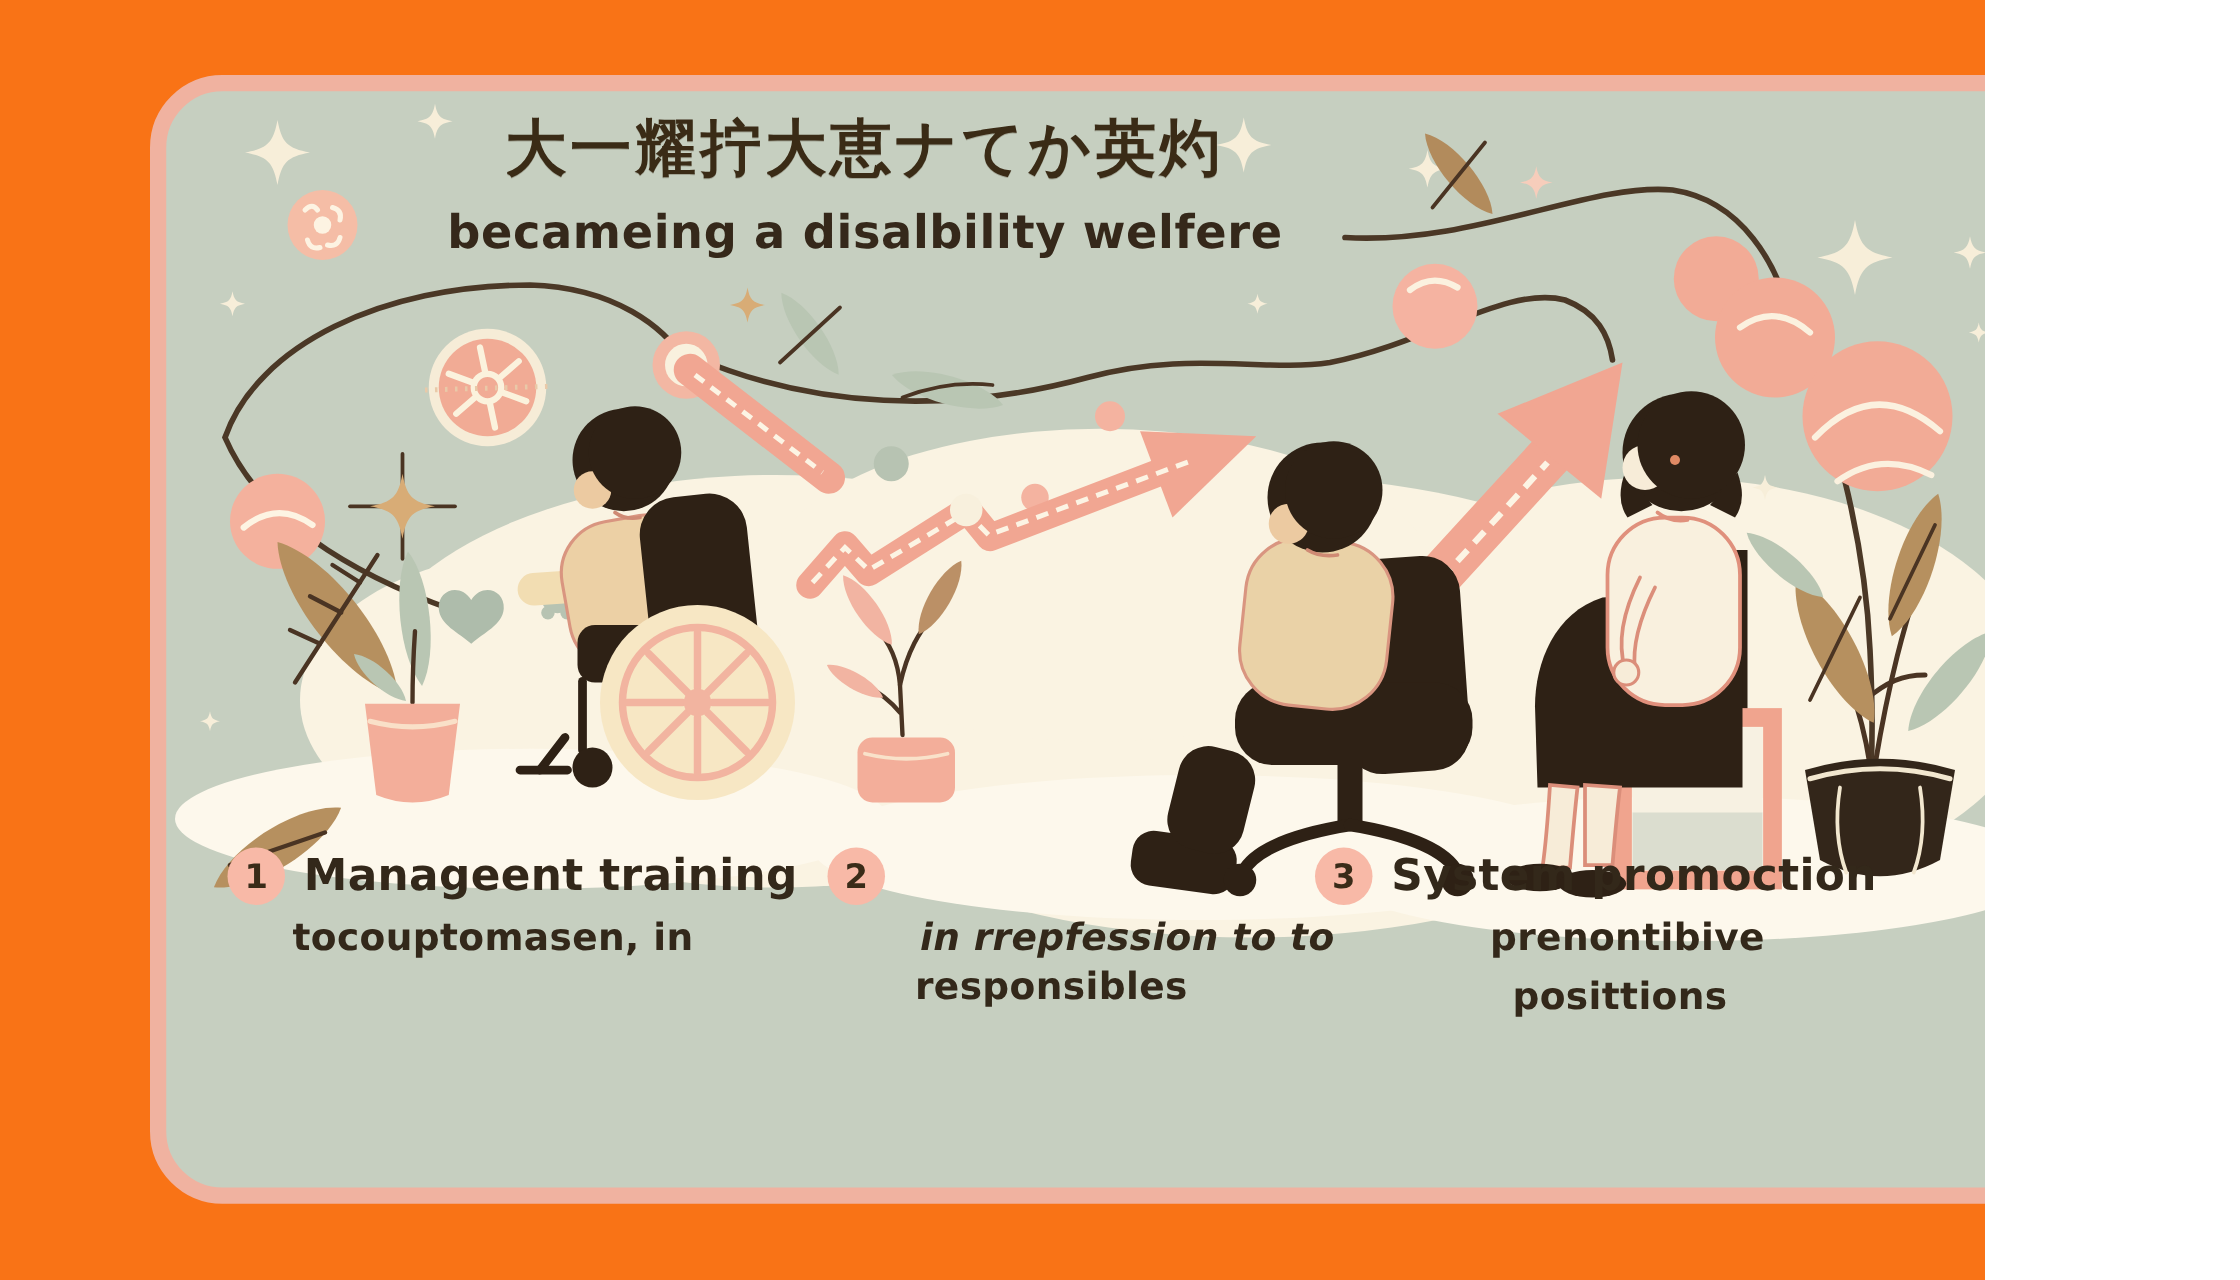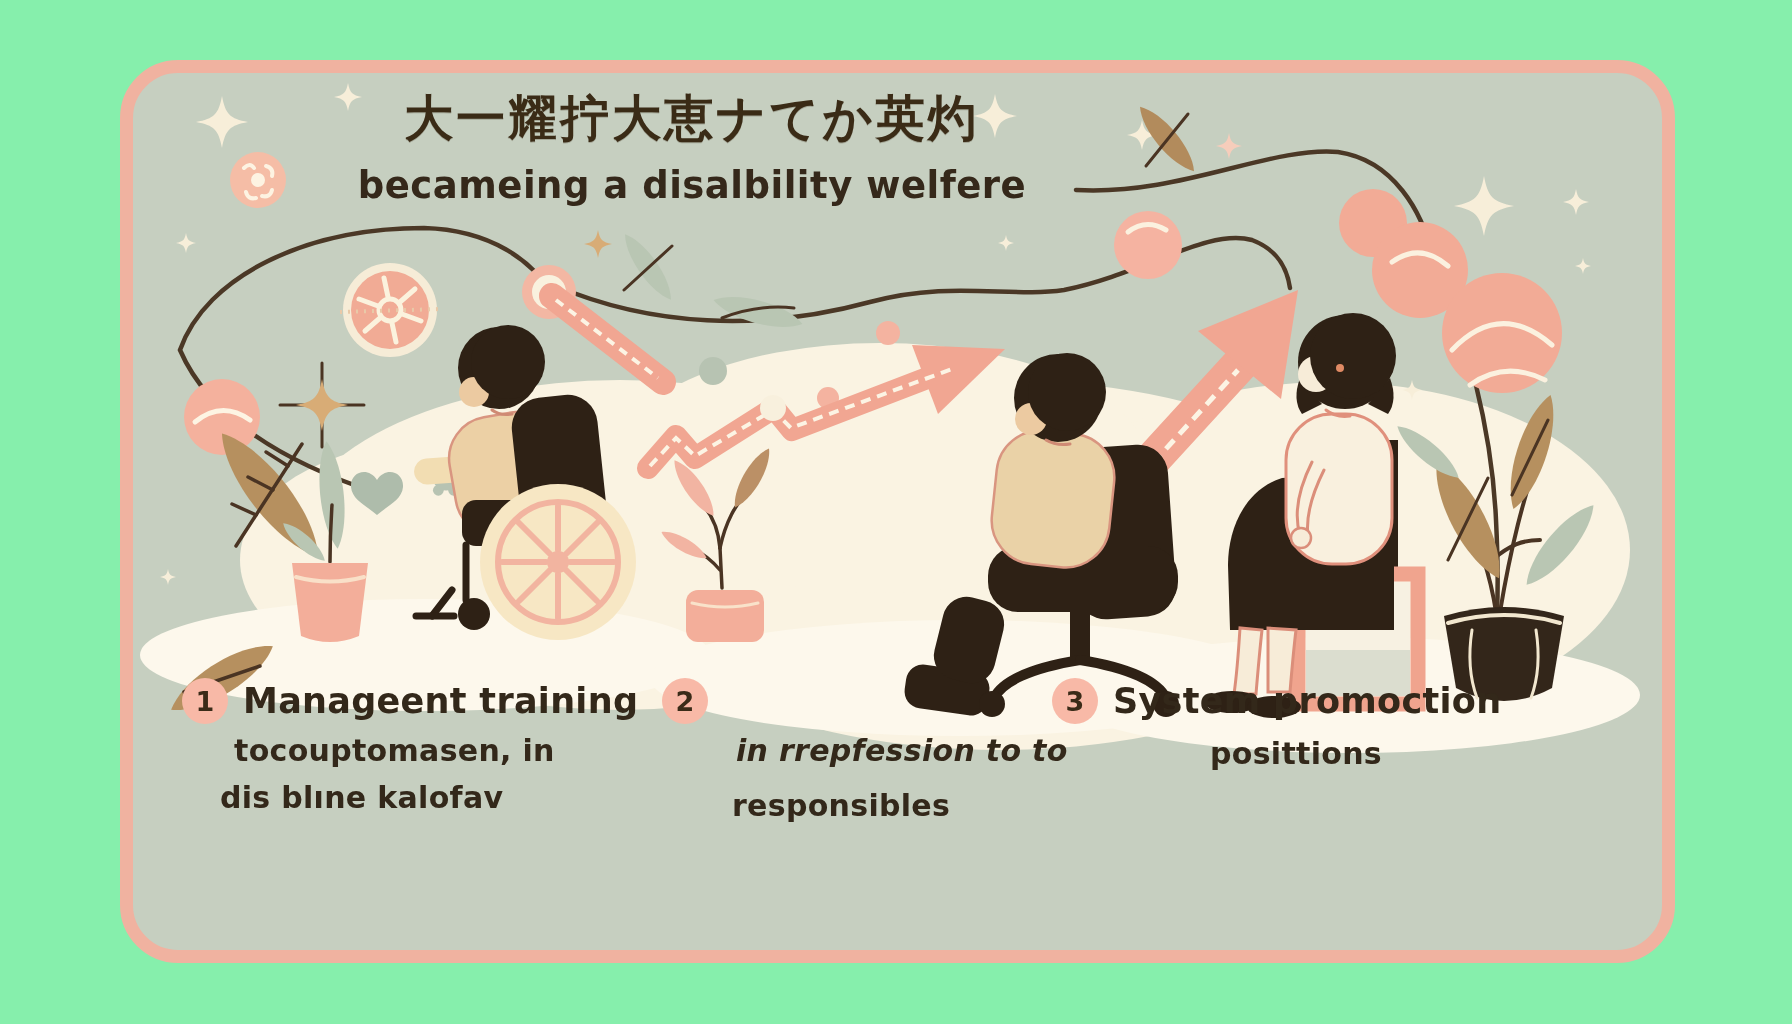--- a/index.html
+++ b/index.html
@@ -1,18 +1,18 @@
 <!DOCTYPE html>
 <html><head>
 <meta charset="utf-8">
 <style>
   html,body{margin:0;padding:0;}
   .canvas{
-    position:relative;width:1792px;height:1024px;overflow:hidden;
-    background:#86efac;font-family:"DejaVu Sans","Liberation Sans",sans-serif;
+    position:relative;width:1588px;height:1024px;overflow:hidden;
+    background:#f97316;font-family:"DejaVu Sans","Liberation Sans",sans-serif;
   }
   .card{
     position:absolute;left:120px;top:60px;width:1555px;height:903px;
     background:#c6cfc0;border:13px solid #f0b2a0;border-radius:58px;box-sizing:border-box;
   }
   .art{position:absolute;left:0;top:0;width:1792px;height:1024px;pointer-events:none;}
   .title-block{
     position:absolute;left:330px;top:92px;width:724px;text-align:center;color:#3a2b16;
   }
   .title-jp{
@@ -31,21 +31,21 @@
     font-size:27px;font-weight:700;flex:0 0 auto;
   }
   .step-title{font-size:35px;font-weight:700;margin-left:15px;letter-spacing:.3px;}
   .step-line{font-size:30px;font-weight:600;margin-top:9px;letter-spacing:.3px;}
   .step1{left:182px;}
   .step2{left:662px;}
   .step3{left:1052px;}
   .step1 .l1{margin-left:52px;}
   .step1 .l2{margin-left:38px;margin-top:12px;}
   .step2 .l1{margin-left:74px;font-style:italic;}
-  .step2 .l2{margin-left:70px;margin-top:20px;}
+  .step2 .l2{margin-left:70px;margin-top:4px;}
   .step3 .l1{margin-left:140px;}
   .step3 .l2{margin-left:158px;margin-top:12px;}
 </style>
 </head>
 <body>
 
 <div class="canvas">
   <div class="card"></div>
 
   <svg class="art" viewBox="0 0 1792 1024">
@@ -327,30 +327,30 @@
     <div class="subtitle">becameing a disalbility welfere</div>
   </div>
 
   <div class="steps">
     <div class="step step1">
       <div class="step-head">
         <span class="badge">1</span>
         <span class="step-title">Manageent training</span>
       </div>
       <div class="step-line l1">tocouptomasen, in</div>
-      <div class="step-line l2">dis blıne kalofav</div>
     </div>
     <div class="step step2">
       <div class="step-head">
         <span class="badge">2</span>
       </div>
       <div class="step-line l1">in rrepfession to to</div>
       <div class="step-line l2">responsibles</div>
     </div>
     <div class="step step3">
       <div class="step-head">
         <span class="badge">3</span>
         <span class="step-title">System promoction</span>
       </div>
+      <div class="step-line l1">prenontibive</div>
       <div class="step-line l2">posittions</div>
     </div>
   </div>
 </div>
 
 </body></html>

